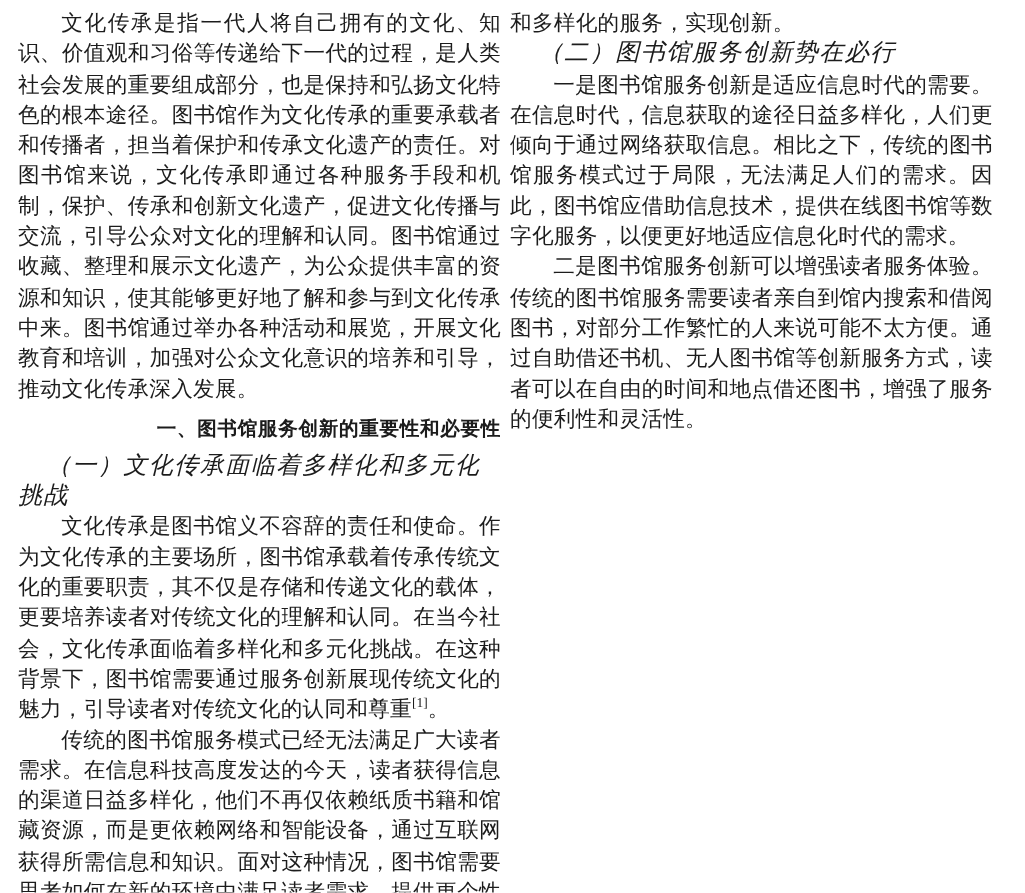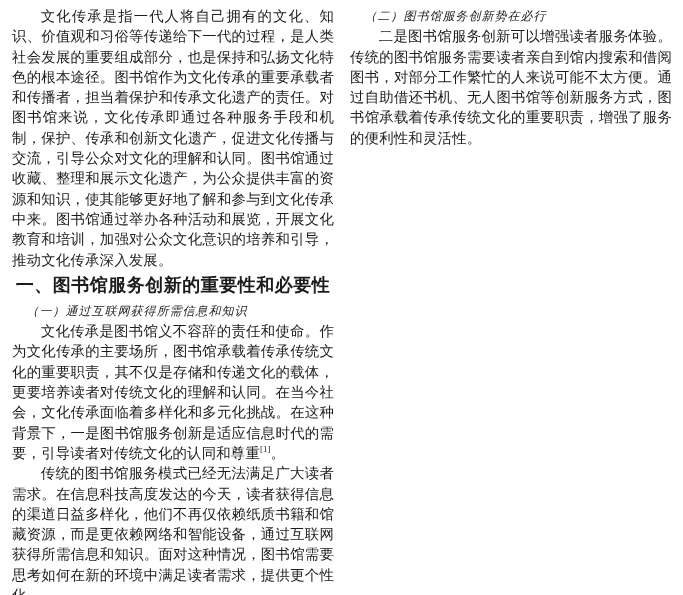--- a/index.html
+++ b/index.html
@@ -13,51 +13,51 @@
     overflow: hidden;
     color: #1c1c1c;
     font-family: "Liberation Serif", "DejaVu Serif", serif;
   }
   .page {
     box-sizing: border-box;
     width: 683px;
     height: 595px;
     padding: 6px 13px 13px 12px;
     display: flex;
-    gap: 16px;
+    gap: 6px;
     background: #ffffff;
   }
   .column {
     width: 322px;
     flex: 0 0 322px;
   }
   .column p, .column h2 {
     margin: 0;
   }
   .para {
     font-size: 14.4px;
     line-height: 20.3px;
     text-align: justify;
     text-indent: 2em;
     letter-spacing: 0.2px;
   }
   .para.no-indent {
     text-indent: 0;
   }
   .section-heading {
-    font-family: Liberation Mono, monospace;
-    font-size: 18px;
+    font-family: Liberation Sans, sans-serif;
+    font-size: 13px;
     font-weight: 700;
-    text-align: center;
+    text-align: right;
     line-height: 20px;
     margin: 6px 0 5px 0 !important;
     letter-spacing: 0.5px;
   }
   .subheading {
-    font-size: 12px;
+    font-size: 16px;
     line-height: 20.3px;
     text-indent: 1.2em;
     font-style: italic;
     letter-spacing: 1px;
     font-family: "Liberation Serif", "DejaVu Serif", serif;
   }
   sup.cite {
     font-size: 9px;
     line-height: 0;
     letter-spacing: 0;
@@ -65,23 +65,25 @@
   }
 </style>
 </head>
 <body>
 
 <div class="page">
 
   <div class="column">
     <p class="para">文化传承是指一代人将自己拥有的文化、知识、价值观和习俗等传递给下一代的过程，是人类社会发展的重要组成部分，也是保持和弘扬文化特色的根本途径。图书馆作为文化传承的重要承载者和传播者，担当着保护和传承文化遗产的责任。对图书馆来说，文化传承即通过各种服务手段和机制，保护、传承和创新文化遗产，促进文化传播与交流，引导公众对文化的理解和认同。图书馆通过收藏、整理和展示文化遗产，为公众提供丰富的资源和知识，使其能够更好地了解和参与到文化传承中来。图书馆通过举办各种活动和展览，开展文化教育和培训，加强对公众文化意识的培养和引导，推动文化传承深入发展。</p>
     <h2 class="section-heading">一、图书馆服务创新的重要性和必要性</h2>
-    <p class="subheading">（一）通过互联网获得所需信息和知识</p>
-    <p class="para"><span>文化传承是图书馆义不容辞的责任和使命。作为文化传承的主要场所，图书馆承载着传承传统文化的重要职责，其不仅是存储和传递文化的载体，更要培养读者对传统文化的理解和认同。在当今社会，文化传承面临着多样化和多元化挑战。在这种背景下，一是图书馆服务创新是适应信息时代的需要，引导读者对传统文化的认同和尊重</span><sup class="cite">[1]</sup><span>。</span></p>
+    <p class="subheading">（一）文化传承面临着多样化和多元化挑战</p>
+    <p class="para"><span>文化传承是图书馆义不容辞的责任和使命。作为文化传承的主要场所，图书馆承载着传承传统文化的重要职责，其不仅是存储和传递文化的载体，更要培养读者对传统文化的理解和认同。在当今社会，文化传承面临着多样化和多元化挑战。在这种背景下，图书馆需要通过服务创新展现传统文化的魅力，引导读者对传统文化的认同和尊重</span><sup class="cite">[1]</sup><span>。</span></p>
     <p class="para">传统的图书馆服务模式已经无法满足广大读者需求。在信息科技高度发达的今天，读者获得信息的渠道日益多样化，他们不再仅依赖纸质书籍和馆藏资源，而是更依赖网络和智能设备，通过互联网获得所需信息和知识。面对这种情况，图书馆需要思考如何在新的环境中满足读者需求，提供更个性化</p>
   </div>
 
   <div class="column">
+    <p class="para no-indent">和多样化的服务，实现创新。</p>
     <p class="subheading">（二）图书馆服务创新势在必行</p>
-    <p class="para">二是图书馆服务创新可以增强读者服务体验。传统的图书馆服务需要读者亲自到馆内搜索和借阅图书，对部分工作繁忙的人来说可能不太方便。通过自助借还书机、无人图书馆等创新服务方式，图书馆承载着传承传统文化的重要职责，增强了服务的便利性和灵活性。</p>
+    <p class="para">一是图书馆服务创新是适应信息时代的需要。在信息时代，信息获取的途径日益多样化，人们更倾向于通过网络获取信息。相比之下，传统的图书馆服务模式过于局限，无法满足人们的需求。因此，图书馆应借助信息技术，提供在线图书馆等数字化服务，以便更好地适应信息化时代的需求。</p>
+    <p class="para">二是图书馆服务创新可以增强读者服务体验。传统的图书馆服务需要读者亲自到馆内搜索和借阅图书，对部分工作繁忙的人来说可能不太方便。通过自助借还书机、无人图书馆等创新服务方式，读者可以在自由的时间和地点借还图书，增强了服务的便利性和灵活性。</p>
   </div>
 
 </div>
 
 </body></html>

